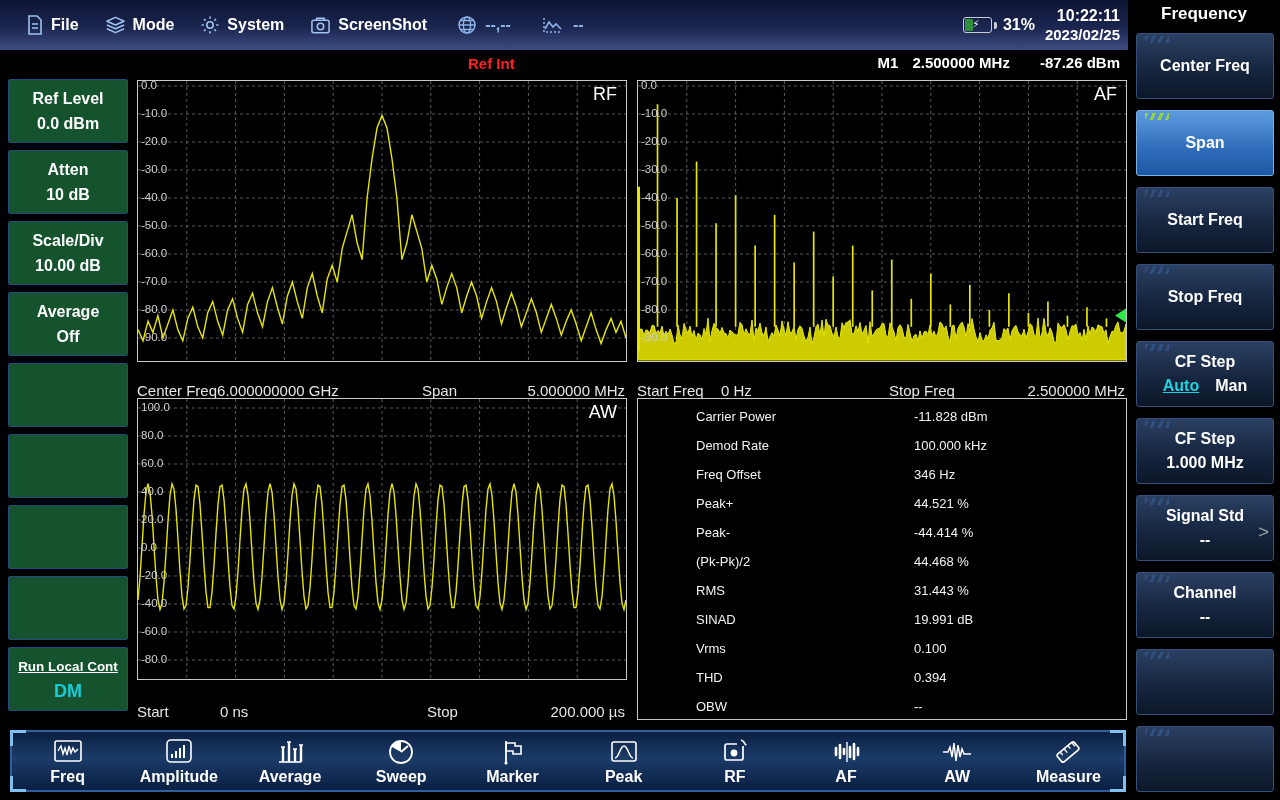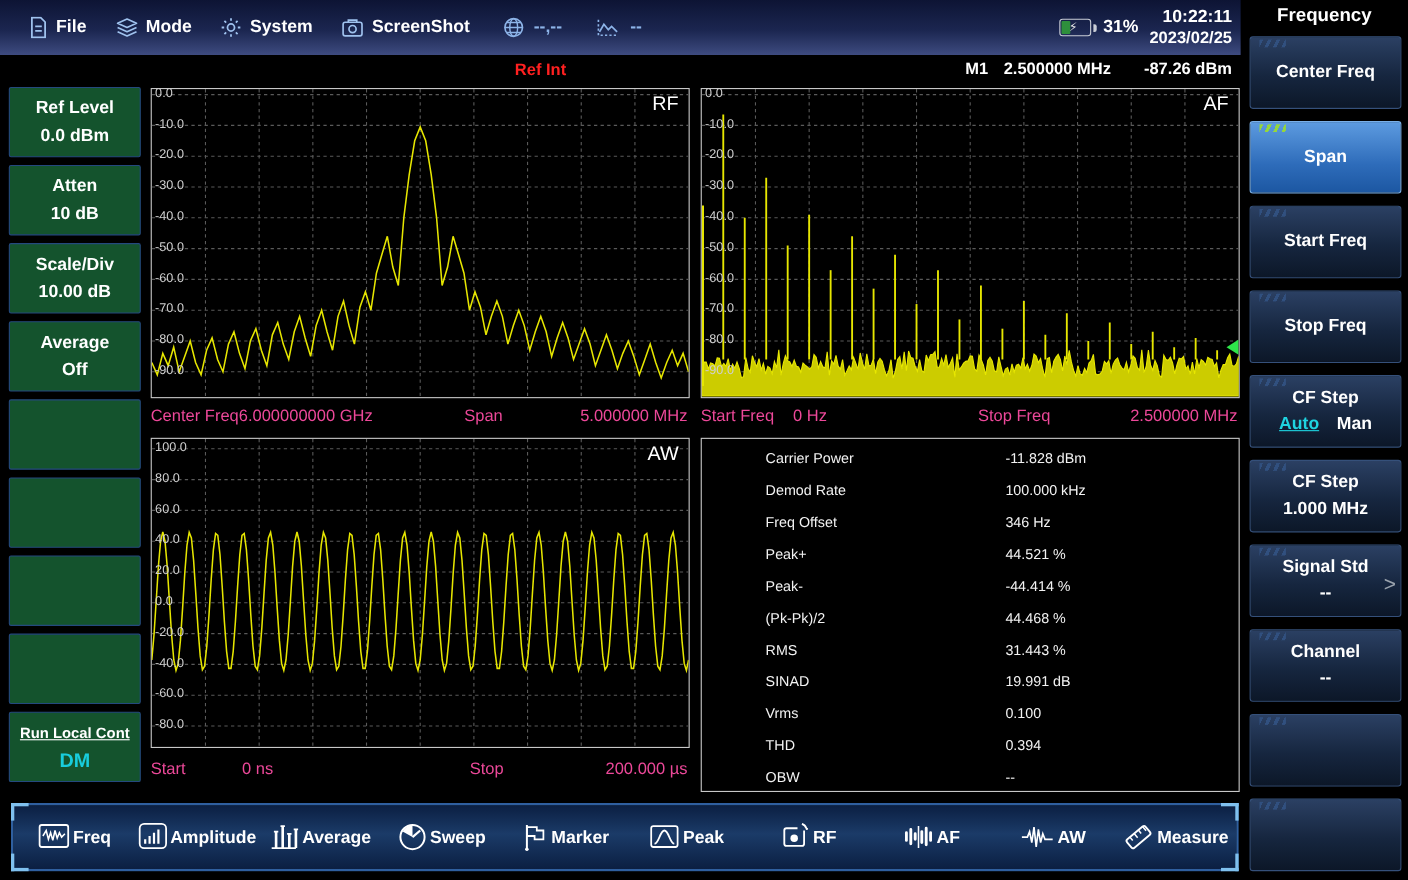--- a/index.html
+++ b/index.html
@@ -42,32 +42,32 @@
   .rp-stripes{position:absolute;top:2px;left:8px;width:24px;height:7px;
     background:repeating-linear-gradient(115deg,#31507f 0 3px,transparent 3px 7px);}
   .rp-btn.active .rp-stripes{background:repeating-linear-gradient(115deg,#94d63e 0 3px,transparent 3px 7px);}
   .rp-auto{color:#1fd3e0;text-decoration:underline;}
   .rp-man{margin-left:16px;}
   .rp-chevron{position:absolute;right:4px;top:24px;color:#9aa3ad;font-size:19px;font-weight:normal;}
   
   .chart-box{position:absolute;background:#000;border:1px solid #c8c8c8;}
   .chart-title{position:absolute;top:3px;right:9px;font-size:18px;color:#fff;}
   .ytick{position:absolute;left:3px;color:#cfcfcf;font-size:11.5px;line-height:13px;}
-  .chart-footer{position:absolute;height:22px;font-size:15px;color:#ec4899;}
+  .chart-footer{position:absolute;height:22px;font-size:15px;color:#e5e5e5;margin-top:12px;}
   .cf-abs{position:absolute;top:0;white-space:nowrap;}
   
   #measure-box{position:absolute;left:637px;top:398px;width:488px;height:320px;background:#000;border:1px solid #c8c8c8;}
   .mt-row{position:absolute;left:0;width:100%;height:29px;font-size:13px;color:#f2f2f2;}
   .mt-label{position:absolute;left:58px;}
   .mt-value{position:absolute;left:276px;}
   
   #toolbar{position:absolute;left:10px;top:730px;width:1116px;height:62px;
     background:linear-gradient(180deg,#0b1f42 0%,#1b3b68 45%,#0b1f42 100%);
     border:2px solid #2f5f9f;box-sizing:border-box;display:flex;}
-  .tb-item{flex:1;display:flex;align-items:center;justify-content:center;gap:2px;}
+  .tb-item{flex:1;display:flex;flex-direction:column;align-items:center;justify-content:center;gap:2px;}
   .tb-label{font-weight:bold;font-size:16px;line-height:17px;}
   .tb-item svg{display:block;}
   .corner{position:absolute;width:13px;height:13px;border:3px solid #7fc0ee;}
   .c-tl{left:-2px;top:-2px;border-right:none;border-bottom:none;}
   .c-tr{right:-2px;top:-2px;border-left:none;border-bottom:none;}
   .c-bl{left:-2px;bottom:-2px;border-right:none;border-top:none;}
   .c-br{right:-2px;bottom:-2px;border-left:none;border-top:none;}
 </style>
 </head>
 <body>

